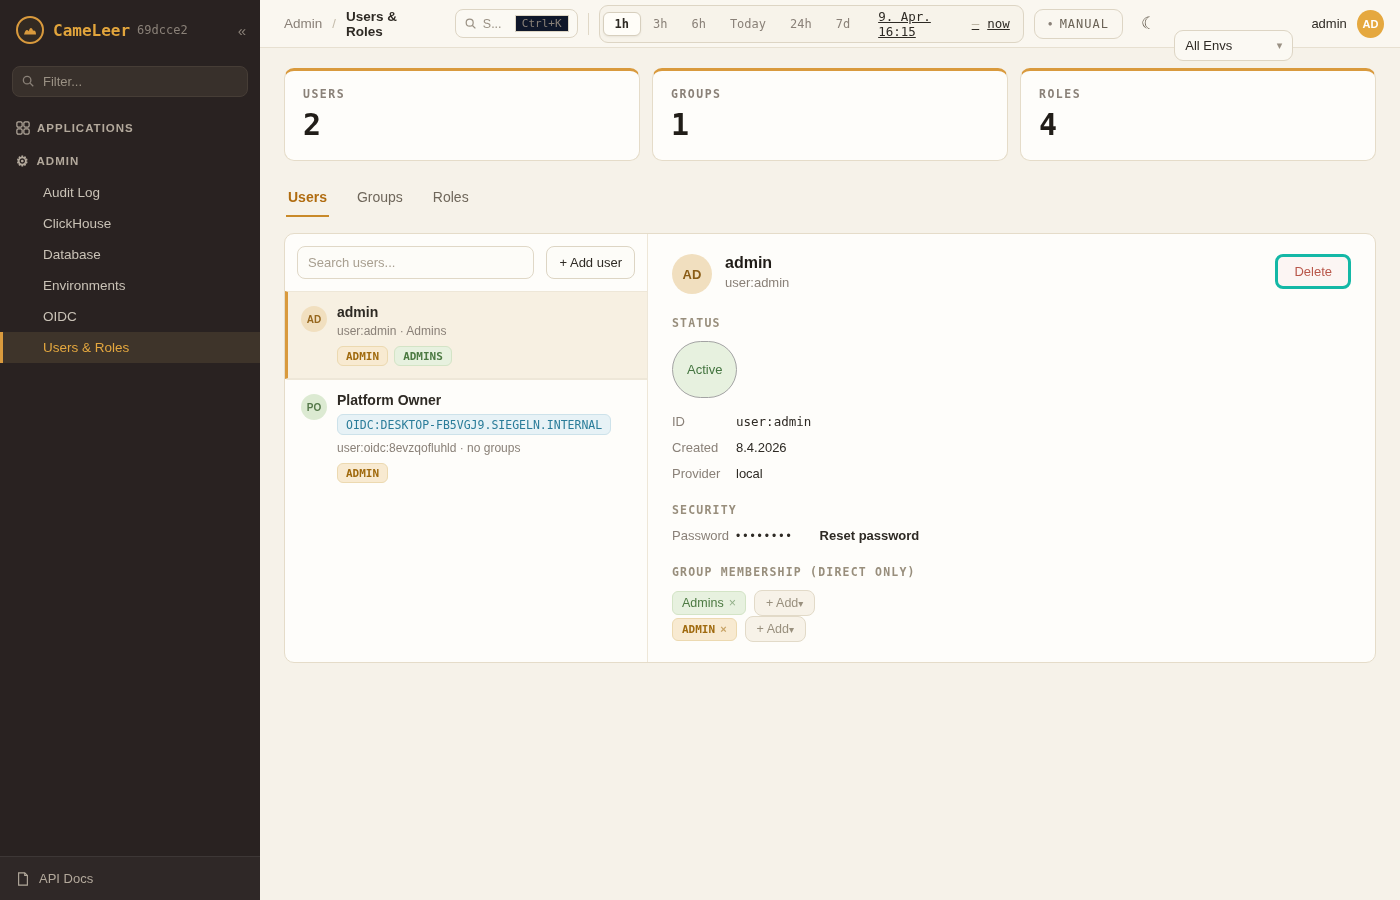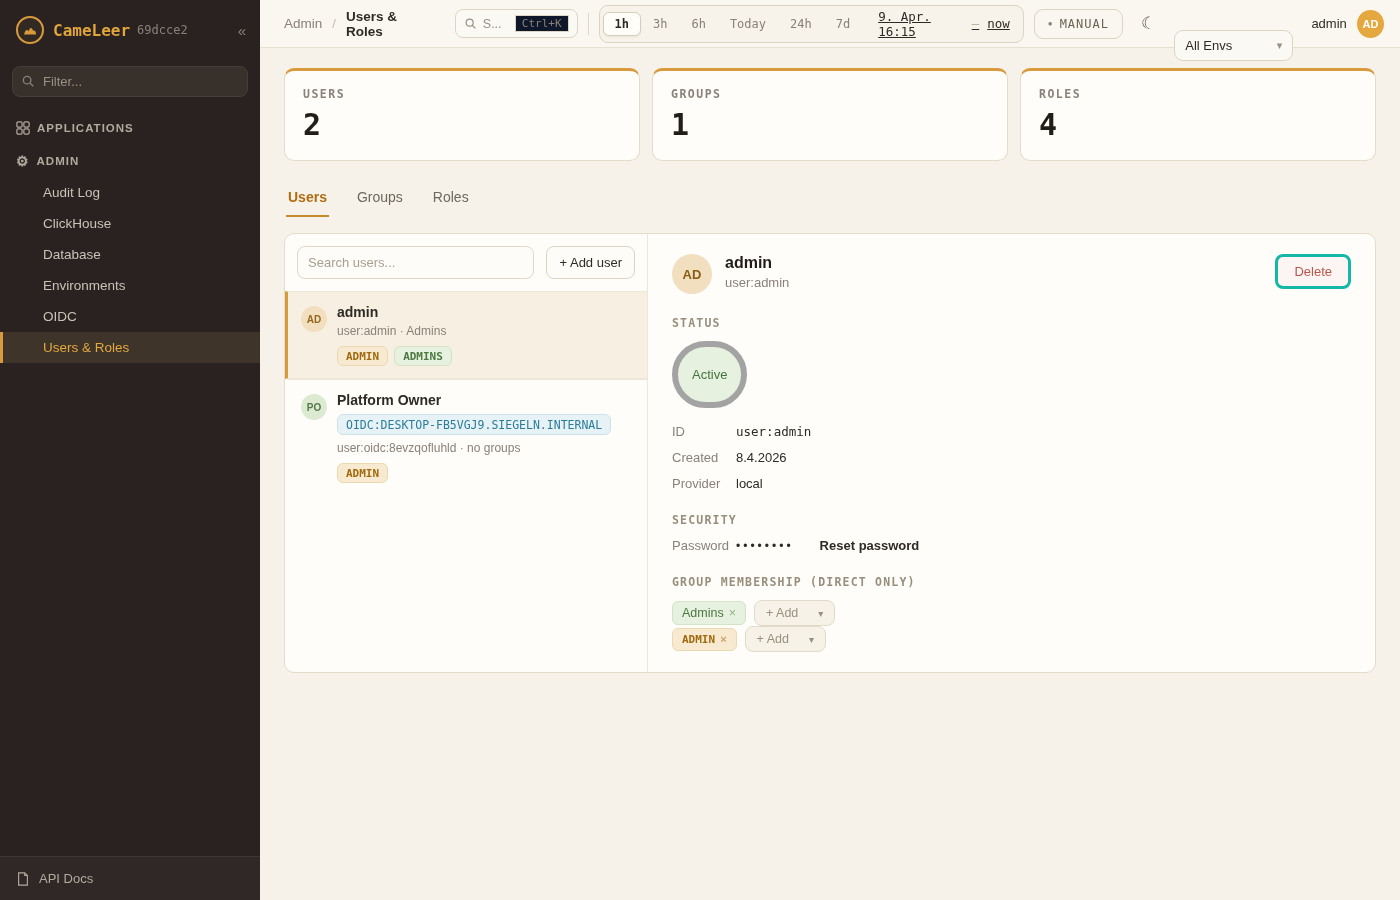--- a/index.html
+++ b/index.html
@@ -81,31 +81,31 @@
   .pill .x { color:inherit; opacity:0.55; cursor:pointer; font-family:"Liberation Sans", sans-serif; }
 
   
   .detail-col { flex:1; padding:20px 24px; }
   .detail-head { display:flex; align-items:flex-start; gap:13px; }
   .d-avatar { width:40px; height:40px; border-radius:50%; background:#f1dfbf; color:#8a5c16; font-size:13px; font-weight:bold; display:flex; align-items:center; justify-content:center; }
   .d-name { font-size:16px; font-weight:bold; color:#211d18; }
   .d-sub { font-size:13px; color:#8a8178; margin-top:3px; }
   .delete-btn { margin-left:auto; border:3px solid #14b8a6; background:#fcf5f3; color:#b9574a; font-size:13px; border-radius:8px; padding:7px 16px; cursor:pointer; }
   .sec-head { font-family:"DejaVu Sans Mono", monospace; font-size:11.5px; letter-spacing:1.2px; color:#988e7c; font-weight:bold; margin:22px 0 11px 0; }
-  .status-pill { display:inline-block; background:#e7f1df; border:6px solid #a3a3a3; color:#447540; font-size:13px; border-radius:999px; padding:20px 14px; }
+  .status-pill { display:inline-block; background:#e7f1df; border:1px solid #a3a3a3; color:#447540; font-size:13px; border-radius:999px; padding:20px 14px; }
   .field-grid { display:grid; grid-template-columns:64px auto; row-gap:11px; margin-top:16px; font-size:13px; align-items:center; }
   .f-label { color:#8a8178; }
   .f-value { color:#2e2a24; }
   .f-mono { font-family:"DejaVu Sans Mono", monospace; font-size:12.5px; }
   .pw-row { display:flex; align-items:center; font-size:13px; }
   .pw-label { color:#8a8178; width:64px; }
   .pw-dots { letter-spacing:3px; color:#2e2a24; font-size:12px; }
   .pw-reset { margin-left:26px; color:#2e2a24; font-weight:bold; font-size:13px; cursor:pointer; text-decoration:none;text-align:right; }
   .chip-row { display:flex; align-items:center; gap:8px; }
-  .add-btn { display:inline-flex; align-items:center; gap:20px; border:1px solid #e2dac8; background:#f7f2e8; border-radius:8px; color:#99907e; font-size:12.5px; padding:5px 11px; cursor:pointer; }
+  .add-btn { display:inline-flex; align-items:center; gap:0; border:1px solid #e2dac8; background:#f7f2e8; border-radius:8px; color:#99907e; font-size:12.5px; padding:5px 11px; cursor:pointer; }
   .add-btn .caret { font-size:10px; }
   .pill-sans { font-family:"Liberation Sans", sans-serif; font-weight:normal; font-size:12.5px; padding:4px 9px; }
 </style>
 </head>
 <body>
 
 <aside class="sidebar">
   <div class="sb-head">
     <span class="logo-badge">
       <svg width="18" height="18" viewBox="0 0 24 24">

